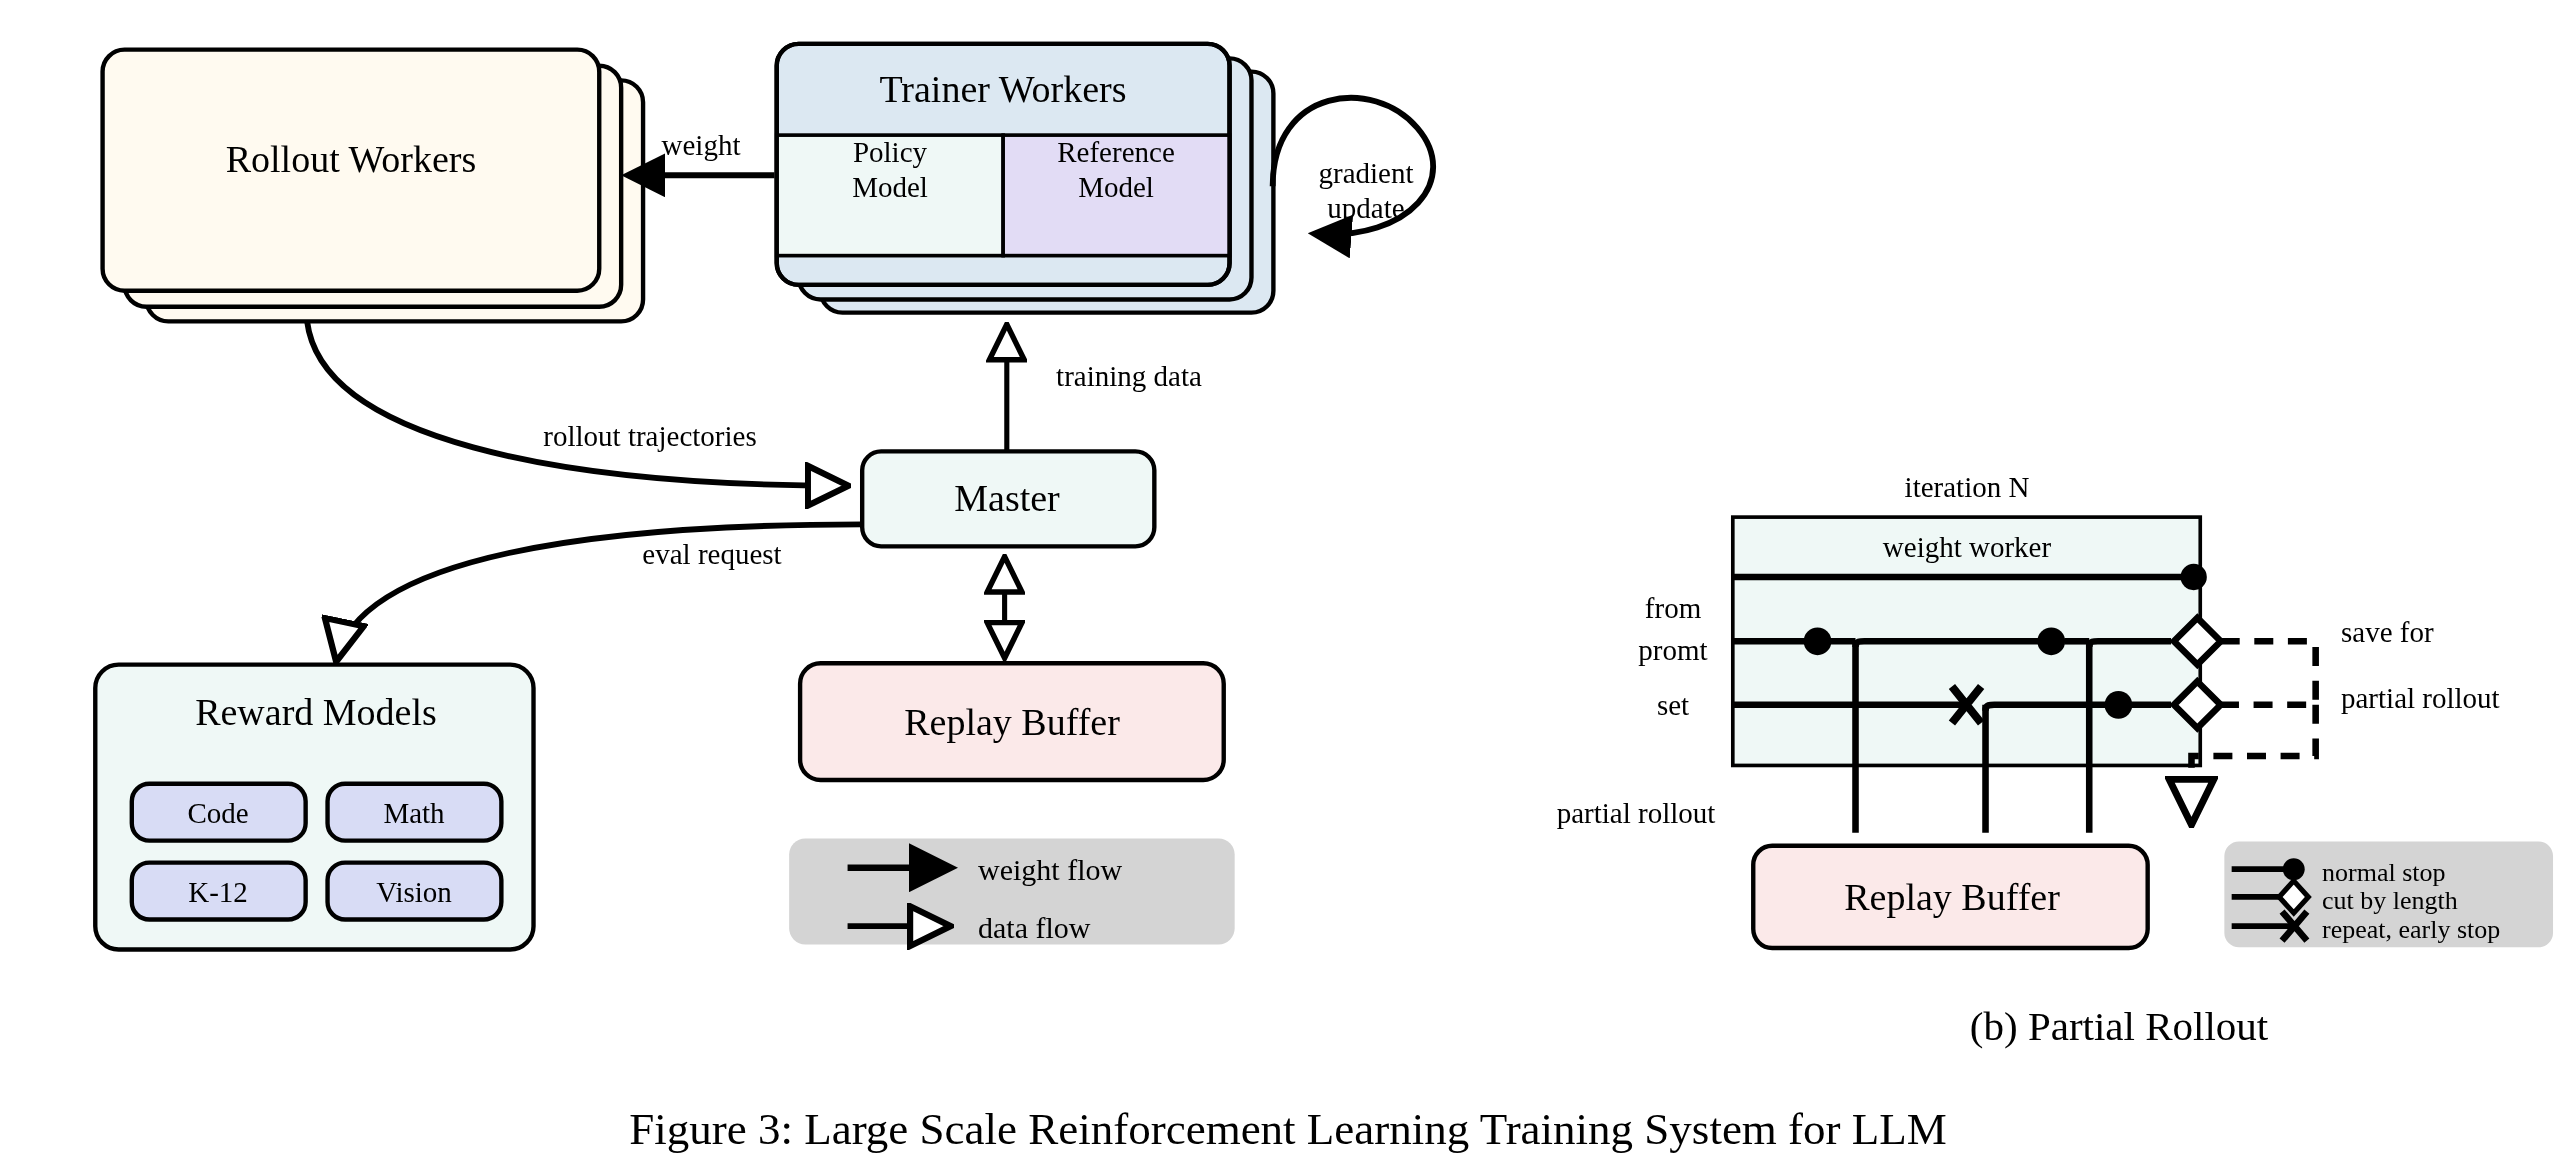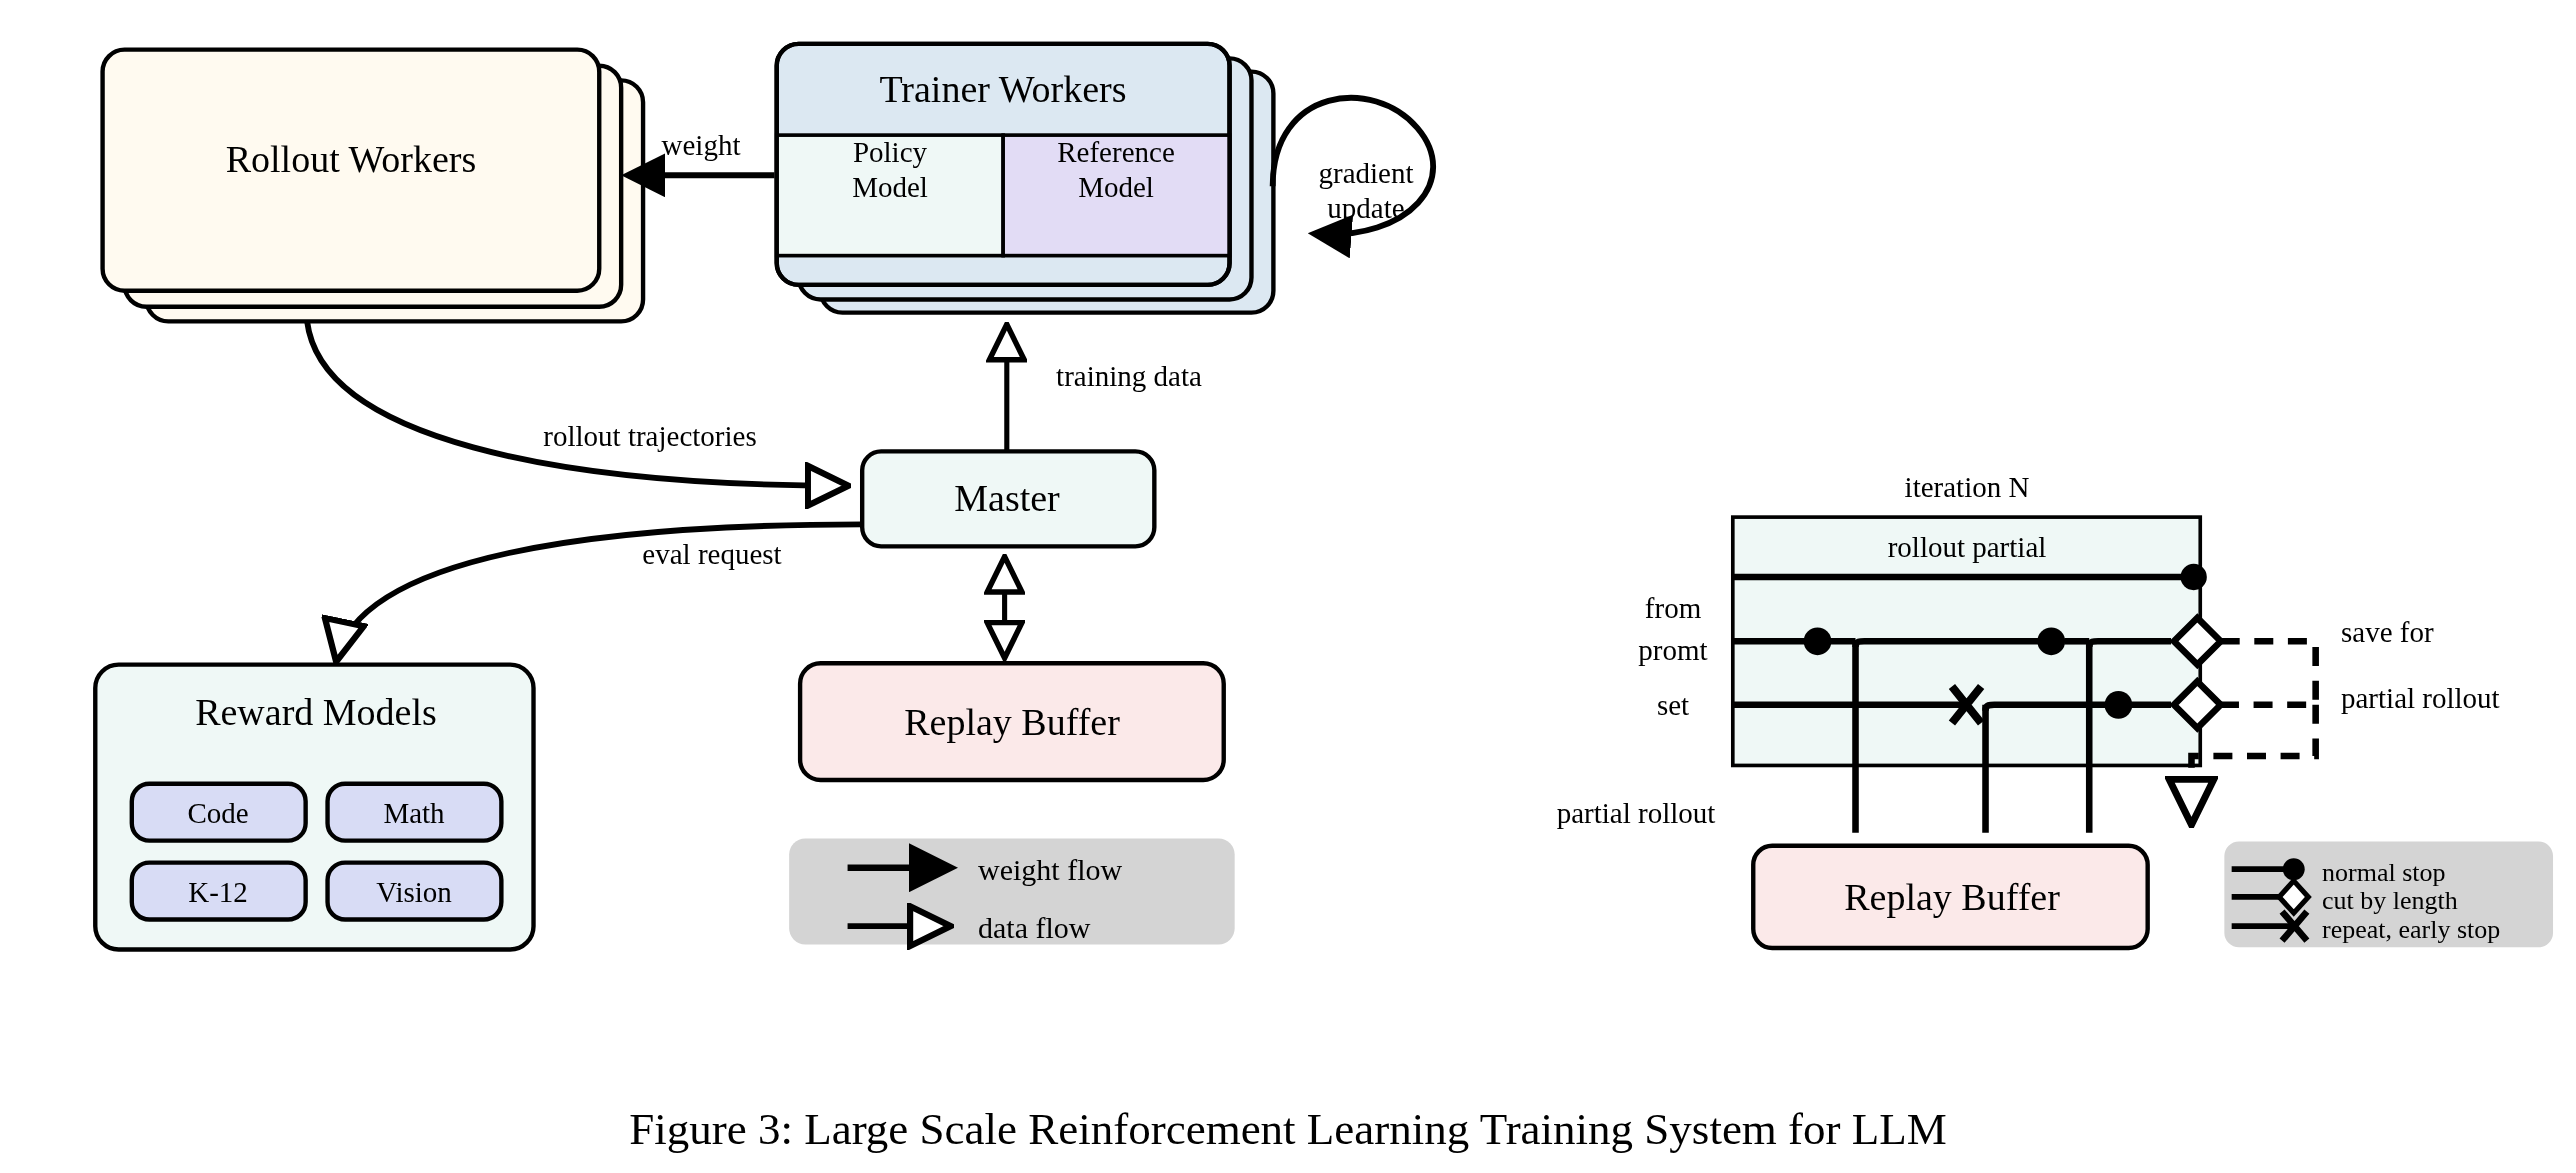--- a/index.html
+++ b/index.html
@@ -184,33 +184,34 @@
   <div class="txt ctr lbl" style="left:218px; top:813px;">Code</div>
   <div class="txt ctr lbl" style="left:414px; top:813px;">Math</div>
   <div class="txt ctr lbl" style="left:218px; top:892px;">K-12</div>
   <div class="txt ctr lbl" style="left:414px; top:892px;">Vision</div>
 
   <div class="txt legend-txt" style="left:978px; top:853px;">weight flow</div>
   <div class="txt legend-txt" style="left:978px; top:911px;">data flow</div>
 
   <div class="txt ctr lbl" style="left:1967px; top:487px;">iteration N</div>
 
-  <div class="txt ctr lbl" style="left:1967px; top:547px;">rollout partial</div>
+  <div class="txt ctr lbl" style="left:1967px; top:547px;">weight worker</div>
 
   <div class="txt ctr lbl" style="left:1673px; top:608px;">from</div>
   <div class="txt ctr lbl" style="left:1673px; top:650px;">promt</div>
   <div class="txt ctr lbl" style="left:1673px; top:705px;">set</div>
 
   <div class="txt ctr lbl" style="left:1636px; top:813px;">partial rollout</div>
 
   <div class="txt lbl" style="left:2341px; top:616px;">save for</div>
   <div class="txt lbl" style="left:2341px; top:682px;">partial rollout</div>
 
   <div class="txt ctr node-title" style="left:1952px; top:897px;">Replay Buffer</div>
 
   <div class="txt legend-small" style="left:2322px; top:858px;">normal stop</div>
   <div class="txt legend-small" style="left:2322px; top:886px;">cut by length</div>
   <div class="txt legend-small" style="left:2322px; top:915px;">repeat, early stop</div>
 
+  <div class="txt ctr subcaption" style="left:2119px; top:1026px;">(b) Partial Rollout</div>
   <div class="txt ctr caption" style="left:1288px; top:1129px;">Figure 3: Large Scale Reinforcement Learning Training System for LLM</div>
 
 </div>
 
 
 </body></html>

